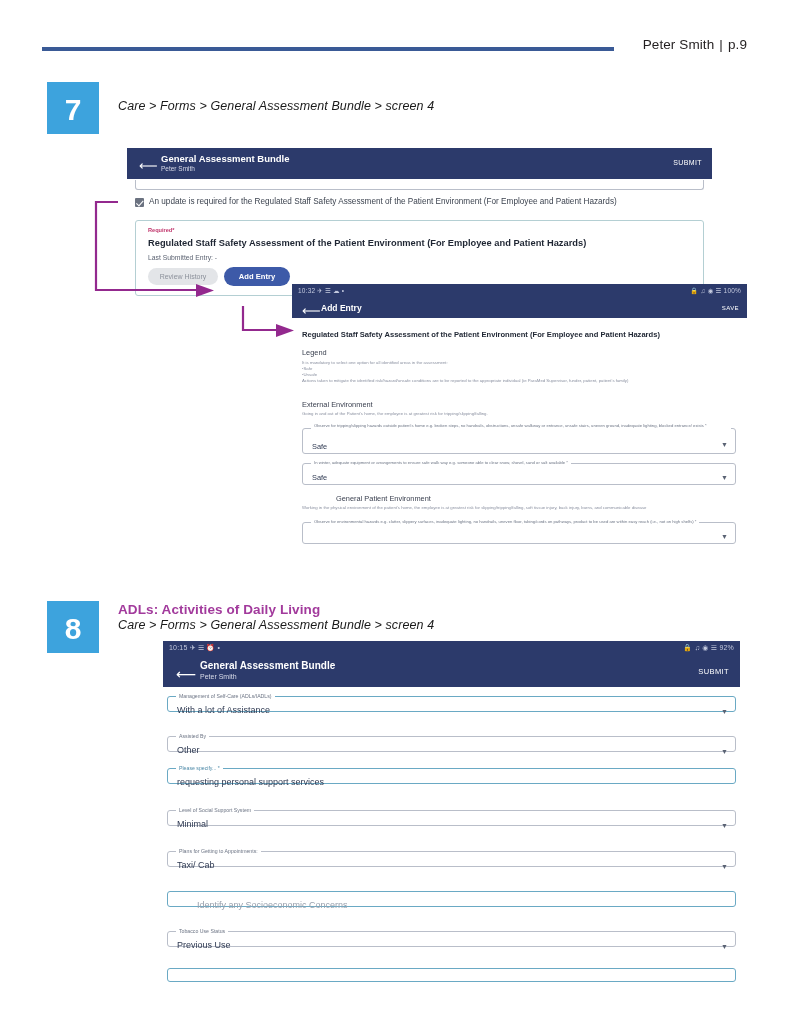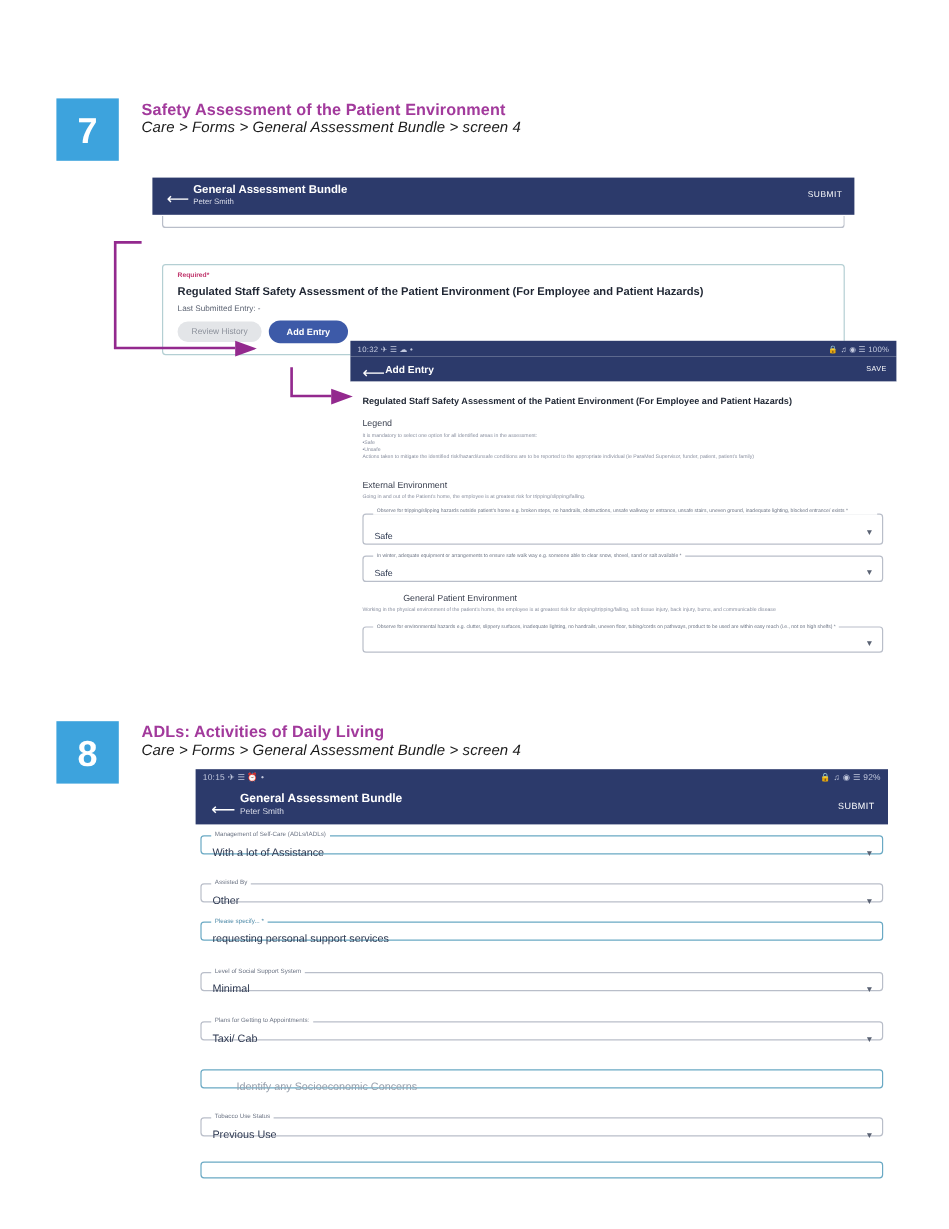--- a/index.html
+++ b/index.html
@@ -165,35 +165,44 @@
   #shot3 .field .caret { top:11px; }
 
   
   .anno { position:absolute; left:0; top:0; width:791px; height:1024px; pointer-events:none; }
 </style>
 </head>
 <body>
 
 <div class="page">
 
+  <div class="page-head">
+    <div class="head-rule"></div>
+    <div class="head-meta">
+      <span>Peter Smith</span><span class="sep">|</span><span>p.9</span>
+    </div>
+  </div>
 
   <div class="sec-num" style="left:47px; top:82px;">7</div>
-  <div class="sec-title" style="left:118px; top:84px;">Safety Assessment of the Patient Environment</div>
   <div class="sec-crumb" style="left:118px; top:99px;">Care &gt; Forms &gt; General Assessment Bundle &gt; screen 4</div>
 
   <div class="shot" id="shot1">
     <div class="appbar">
       <span class="back">⟵</span>
       <span class="apptitle">General Assessment Bundle</span>
       <span class="appsub">Peter Smith</span>
       <span class="action">SUBMIT</span>
     </div>
 
     <div class="stub-field"></div>
 
+    <div class="chk-row">
+      <span class="chk-box"></span>
+      <span class="chk-label">An update is required for the Regulated Staff Safety Assessment of the Patient Environment (For Employee and Patient Hazards)</span>
+    </div>
 
     <div class="req-card">
       <div class="req-tag">Required*</div>
       <div class="req-title">Regulated Staff Safety Assessment of the Patient Environment (For Employee and Patient Hazards)</div>
       <div class="req-last">Last Submitted Entry: -</div>
       <div class="btn-review">Review History</div>
       <div class="btn-add">Add Entry</div>
     </div>
   </div>
 

